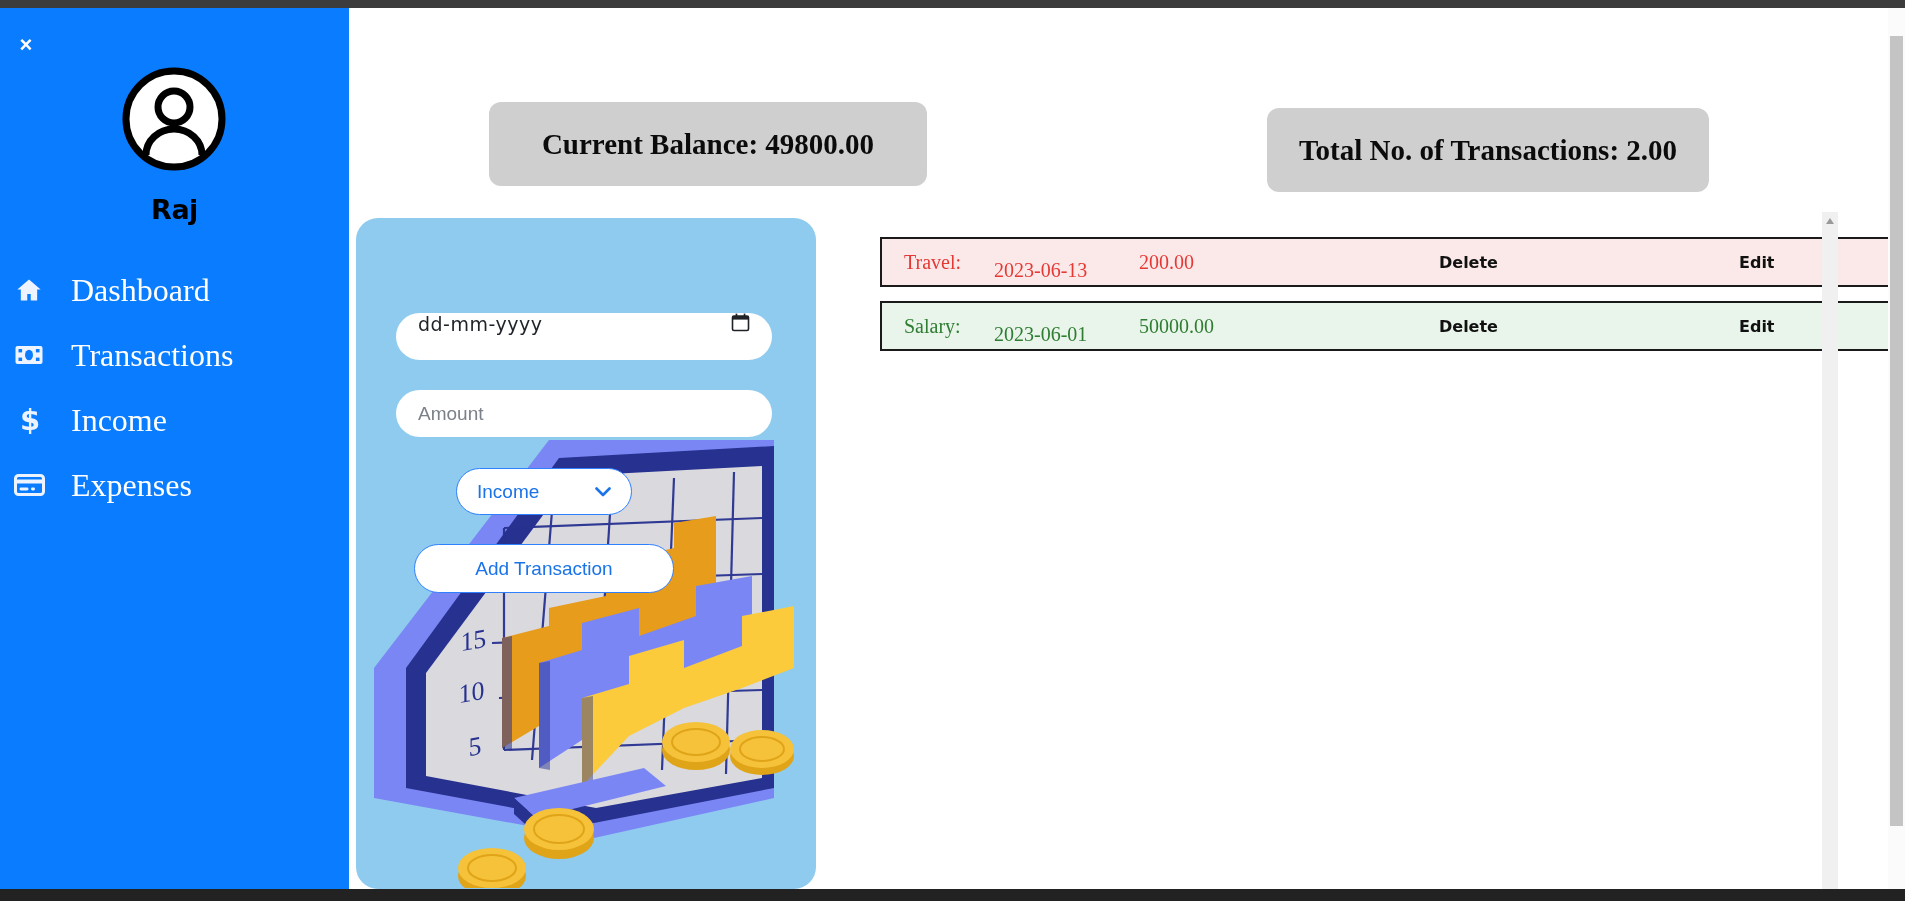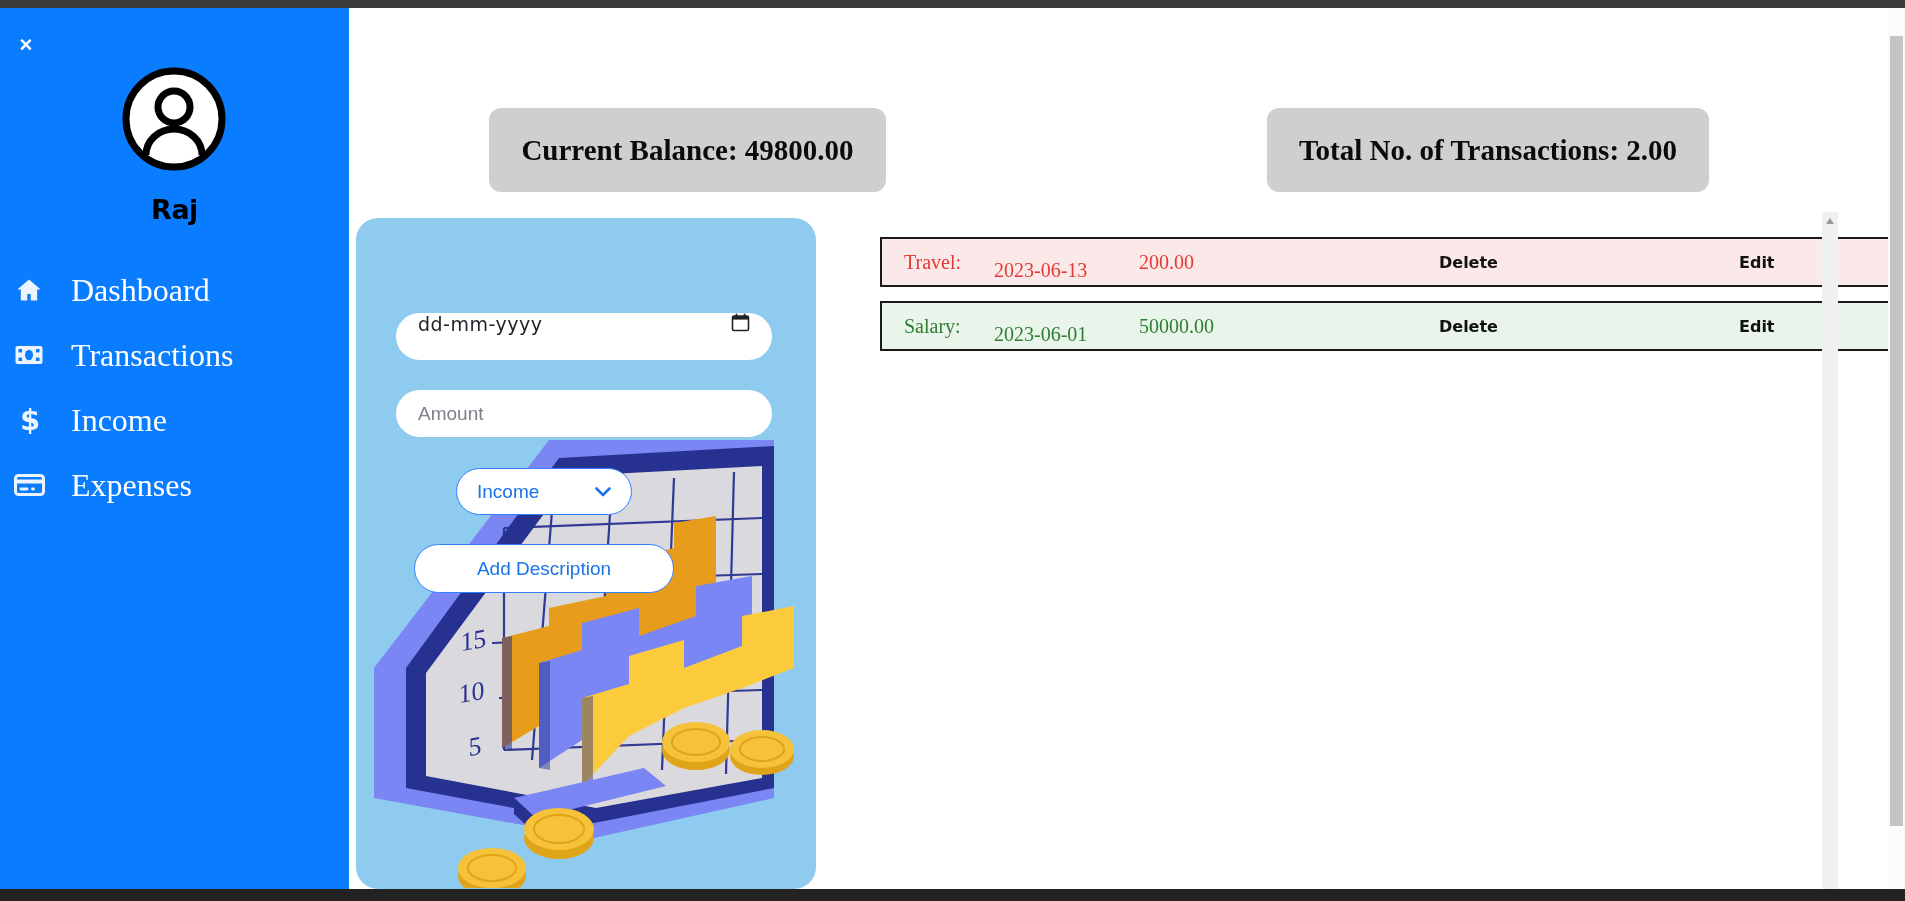--- a/index.html
+++ b/index.html
@@ -84,21 +84,21 @@
   }
 
   
   .stat-card {
     position:absolute; height:84px;
     background:#cfcfcf; border-radius:12px;
     display:flex; align-items:center; justify-content:center;
     font-weight:bold; font-size:29px; color:#0b0b0b;
     font-family:"Liberation Serif", serif;
   }
-  #card-balance { left:489px; top:108px; width:397px; }
+  #card-balance { left:489px; top:102px; width:438px; }
   #card-count   { left:1267px; top:108px; width:442px; }
 
   
   .form-panel {
     position:absolute; left:356px; top:218px;
     width:460px; height:671px;
     background:#8ecbef; border-radius:22px;
     overflow:hidden; z-index:10;
   }
   .illus { position:absolute; left:-12px; top:150px; width:480px; height:520px; }
@@ -338,21 +338,21 @@
 
       <div class="select-box">
         <span class="select-label">Income</span>
         <span>
           <svg width="16" height="10" viewBox="0 0 16 10">
             <path d="M1.5 1.5 L8 8 L14.5 1.5" fill="none" stroke="#1a73e8" stroke-width="2.6" stroke-linecap="round" stroke-linejoin="round"></path>
           </svg>
         </span>
       </div>
 
-      <div class="add-btn">Add Description</div>
+      <div class="add-btn">Add Transaction</div>
 
     </div>
   </div>
 
   <div class="tx-area">
 
     <div class="tx-row expense">
       <span class="tx-cat">Travel:</span>
       <span class="tx-date">2023-06-13</span>
       <span class="tx-amt">200.00</span>

